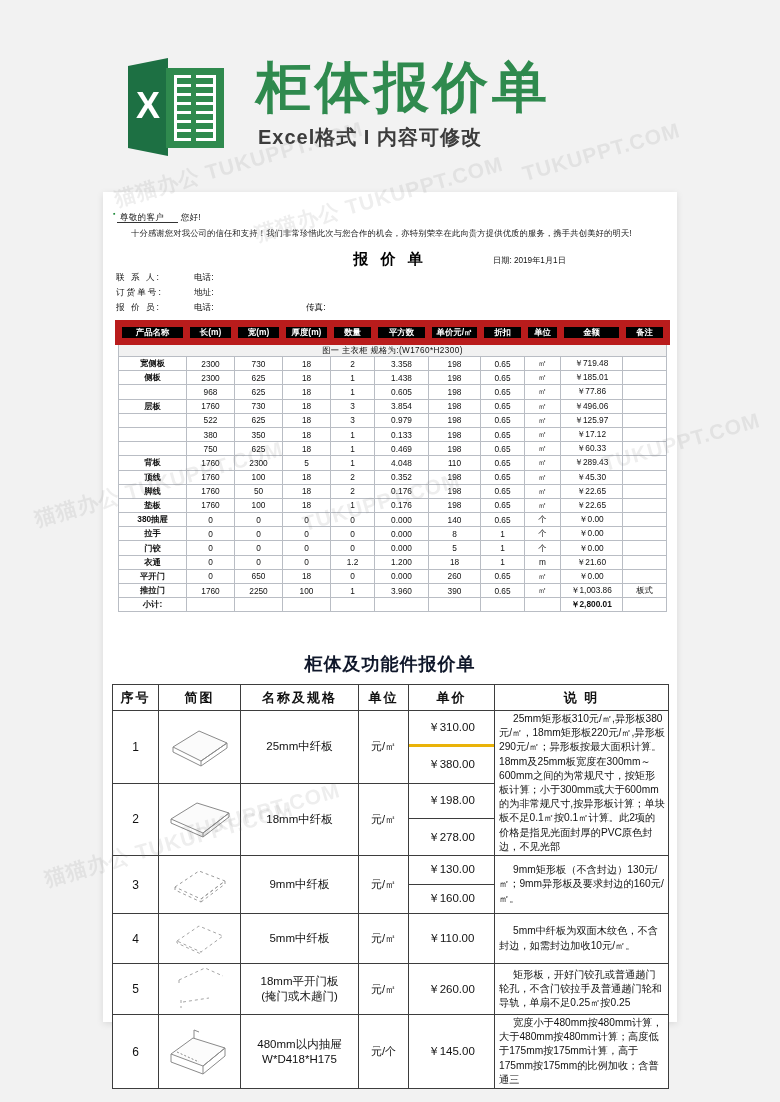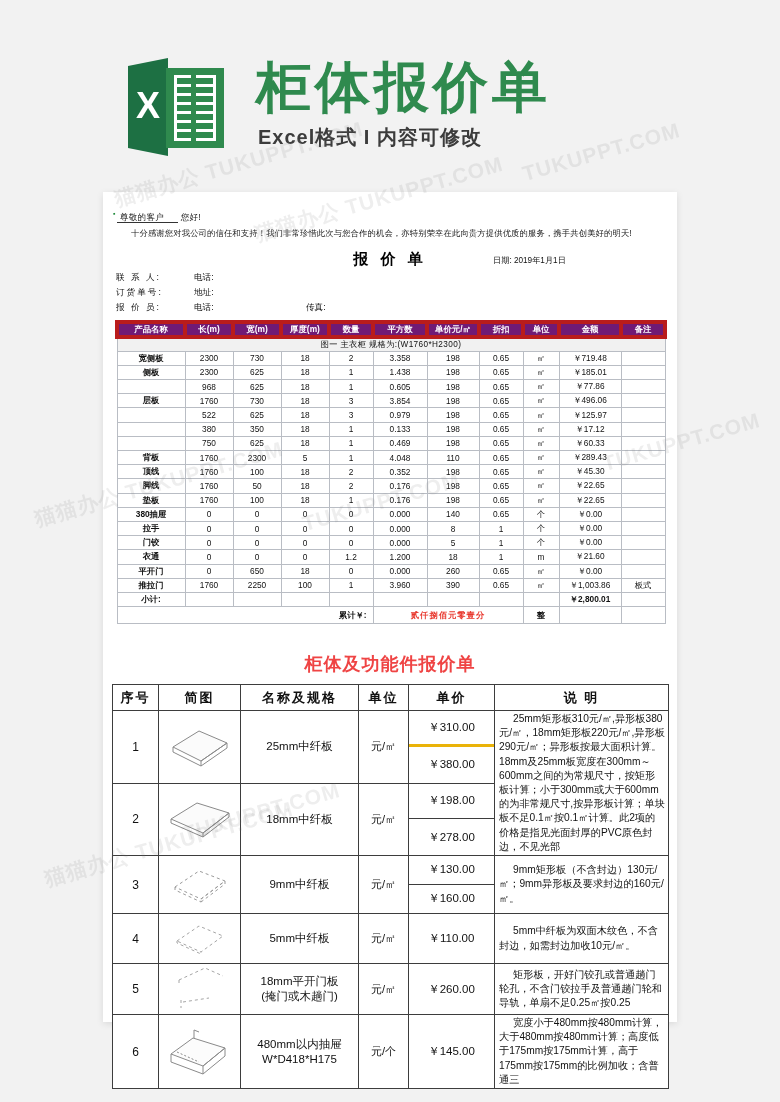--- a/index.html
+++ b/index.html
@@ -77,35 +77,35 @@
   
   .t1wrap { position: absolute; left: 12px; top: 128px; width: 548px; }
   table.t1 { border-collapse: collapse; width: 548px; table-layout: fixed; }
   table.t1 td, table.t1 th {
     border: 1px solid #b9bdc4;
     font-size: 8.3px; color: #111;
     height: 14.2px; text-align: center; padding: 0 1px;
     background: #fff; font-weight: normal;
   }
   table.t1 thead th {
-    background: #701a75; color: #ffffff; font-weight: 700;
+    background: #000000; color: #ffffff; font-weight: 700;
     height: 14px; font-size: 8.4px;
-    border: 4px solid #b91c1c;
+    border: 7px solid #b91c1c;
   }
   .t1 .grp { background: #f1f1f1; font-size: 8.2px; letter-spacing: .4px; }
   .t1 .nm { font-weight: 700; }
   .t1 .subtot td { font-weight: 700; }
   .t1 .cap-red { color: #e8352b; font-weight: 700; letter-spacing: 1px; }
   .t1 .cap-lbl { text-align: right; padding-right: 6px; font-weight: 700; }
   .t1 .taller td { height: 17px; }
 
   
   .t2title {
     position: absolute; left: 0; right: 0; top: 460px;
-    text-align: center; font-size: 18px; font-weight: 700; color: #ef4444;
+    text-align: center; font-size: 18px; font-weight: 700; color: #0f172a;
     letter-spacing: 1px;
   }
   .t2wrap { position: absolute; left: 9px; top: 492px; width: 556px; }
   table.t2 { border-collapse: collapse; width: 556px; table-layout: fixed; }
   table.t2 td, table.t2 th {
     border: 1px solid #3d3d3d;
     font-size: 11.5px; color: #111; padding: 2px 3px;
     text-align: center; background: #fff; font-weight: normal;
     vertical-align: middle;
   }
@@ -442,27 +442,20 @@
               <td class="nm">小计:</td>
               <td></td>
               <td></td>
               <td></td>
               <td></td>
               <td></td>
               <td></td>
               <td></td>
               <td></td>
               <td>￥2,800.01</td>
-              <td></td>
-            </tr>
-            <tr class="taller">
-              <td colspan="5" class="cap-lbl">累计￥:</td>
-              <td colspan="3" class="cap-red">贰仟捌佰元零壹分</td>
-              <td style="font-weight: 700;">整</td>
-              <td></td>
               <td></td>
             </tr>
           </tbody>
       </table>
     </div>
 
     <div class="t2title">柜体及功能件报价单</div>
     <div class="t2wrap">
       <table class="t2">
         <colgroup>

